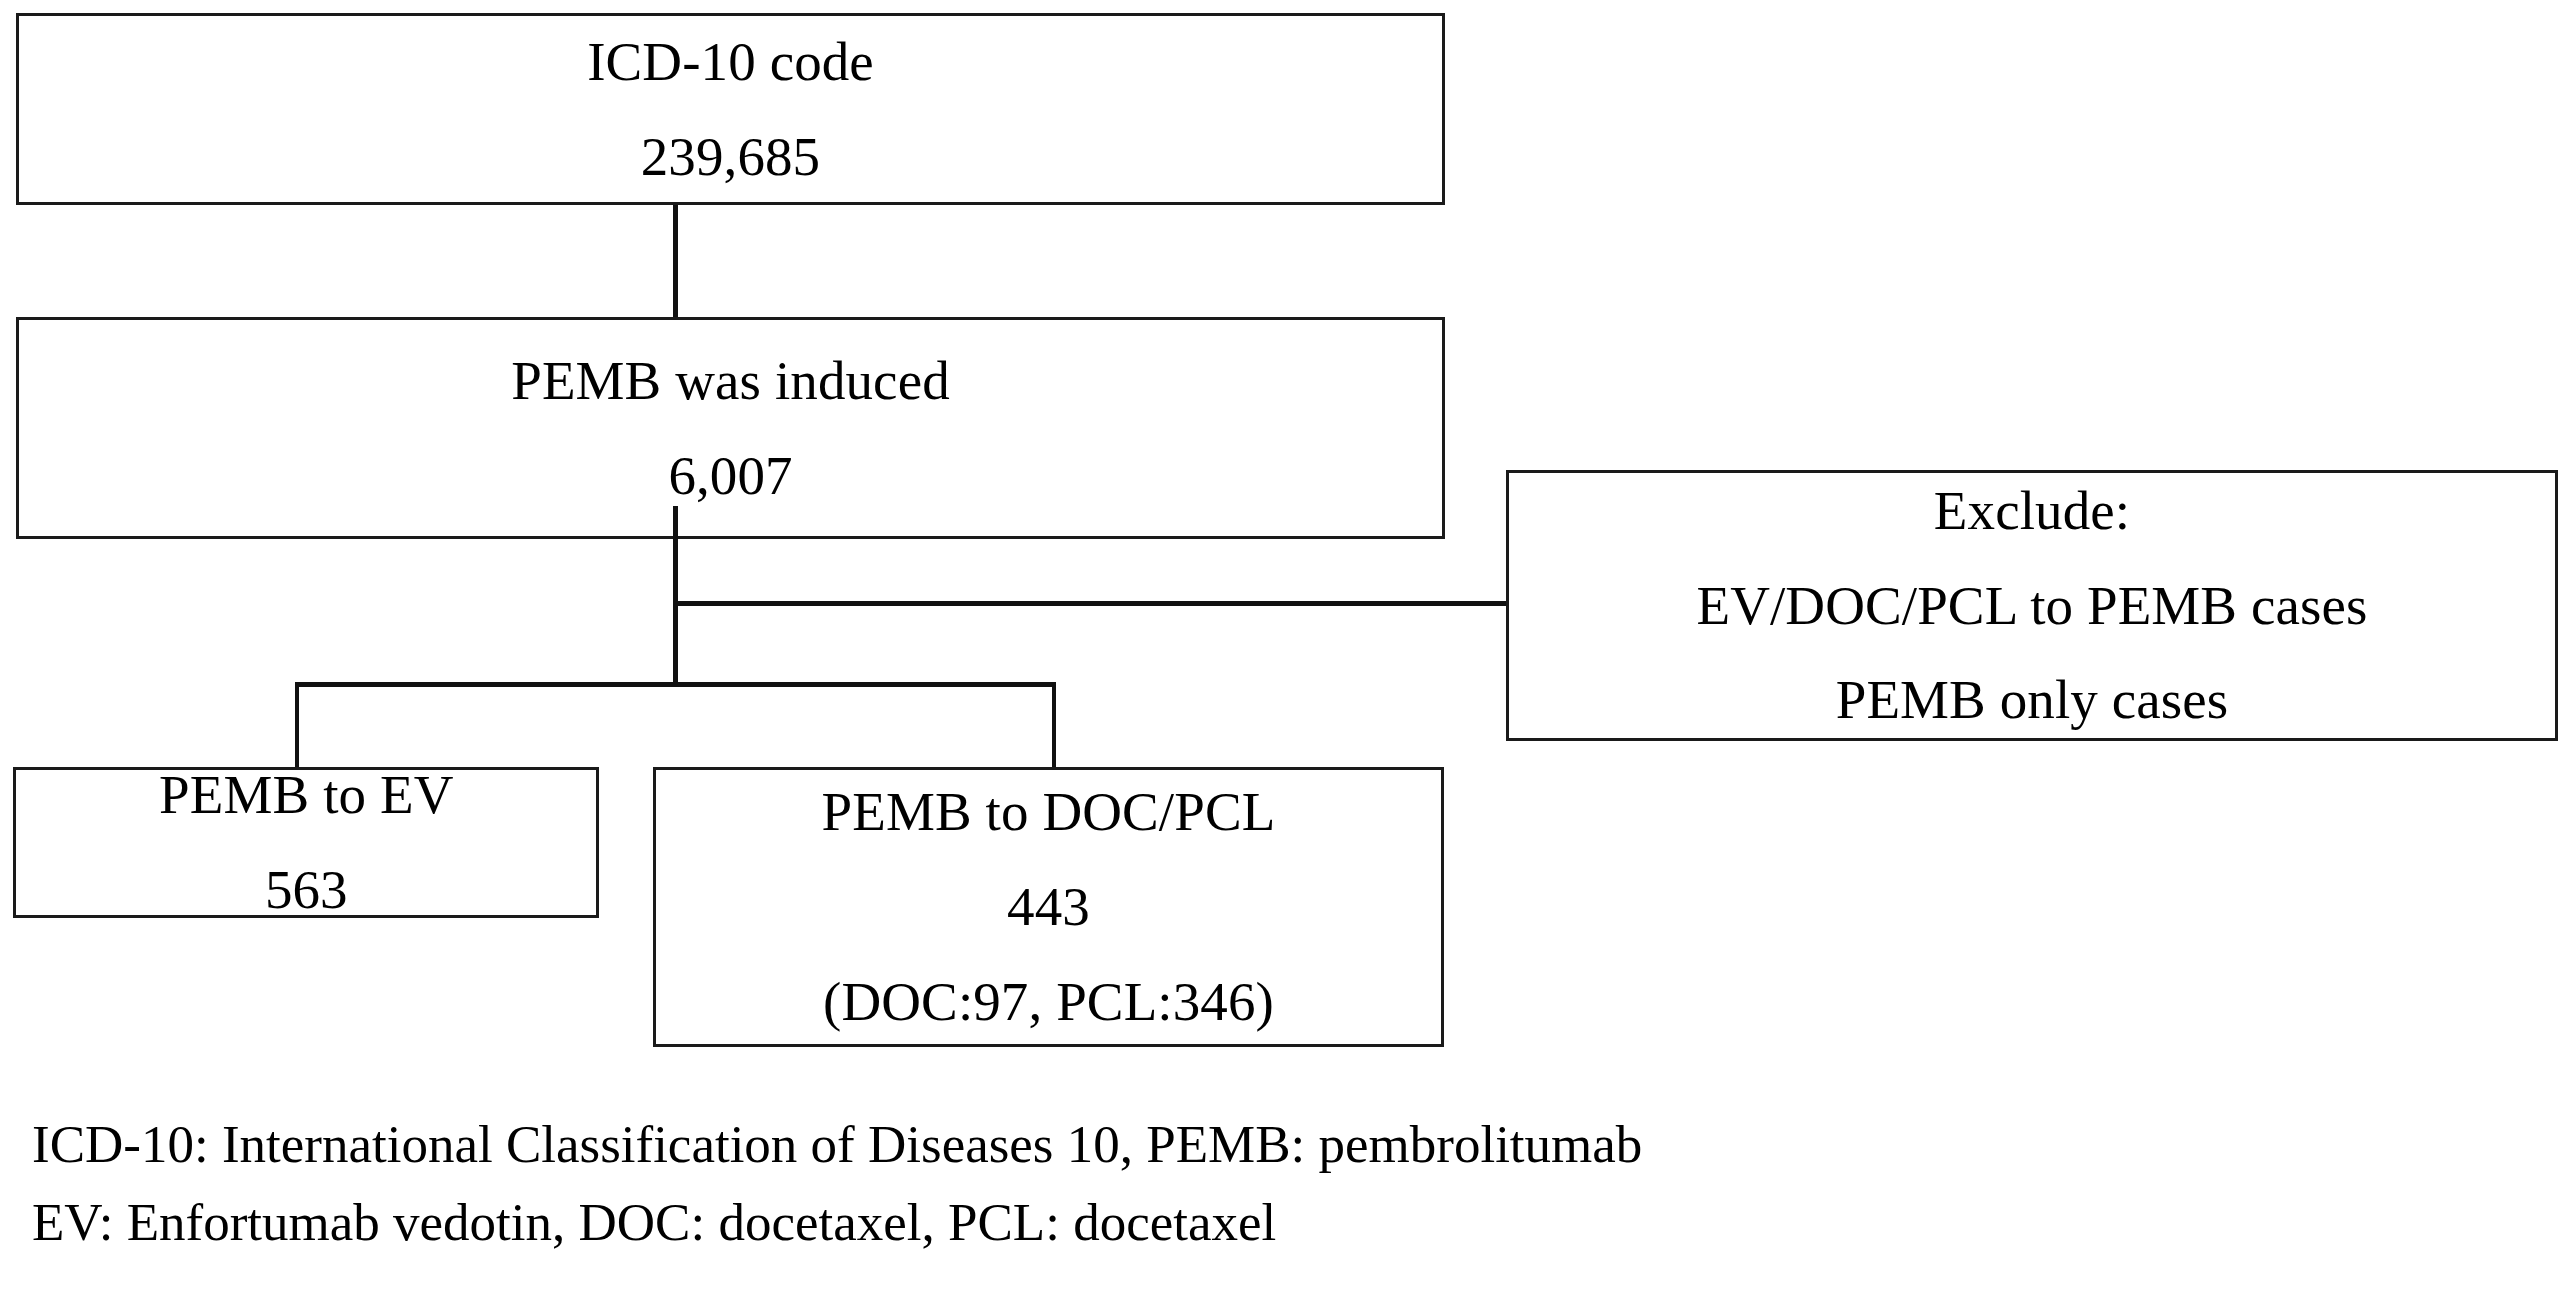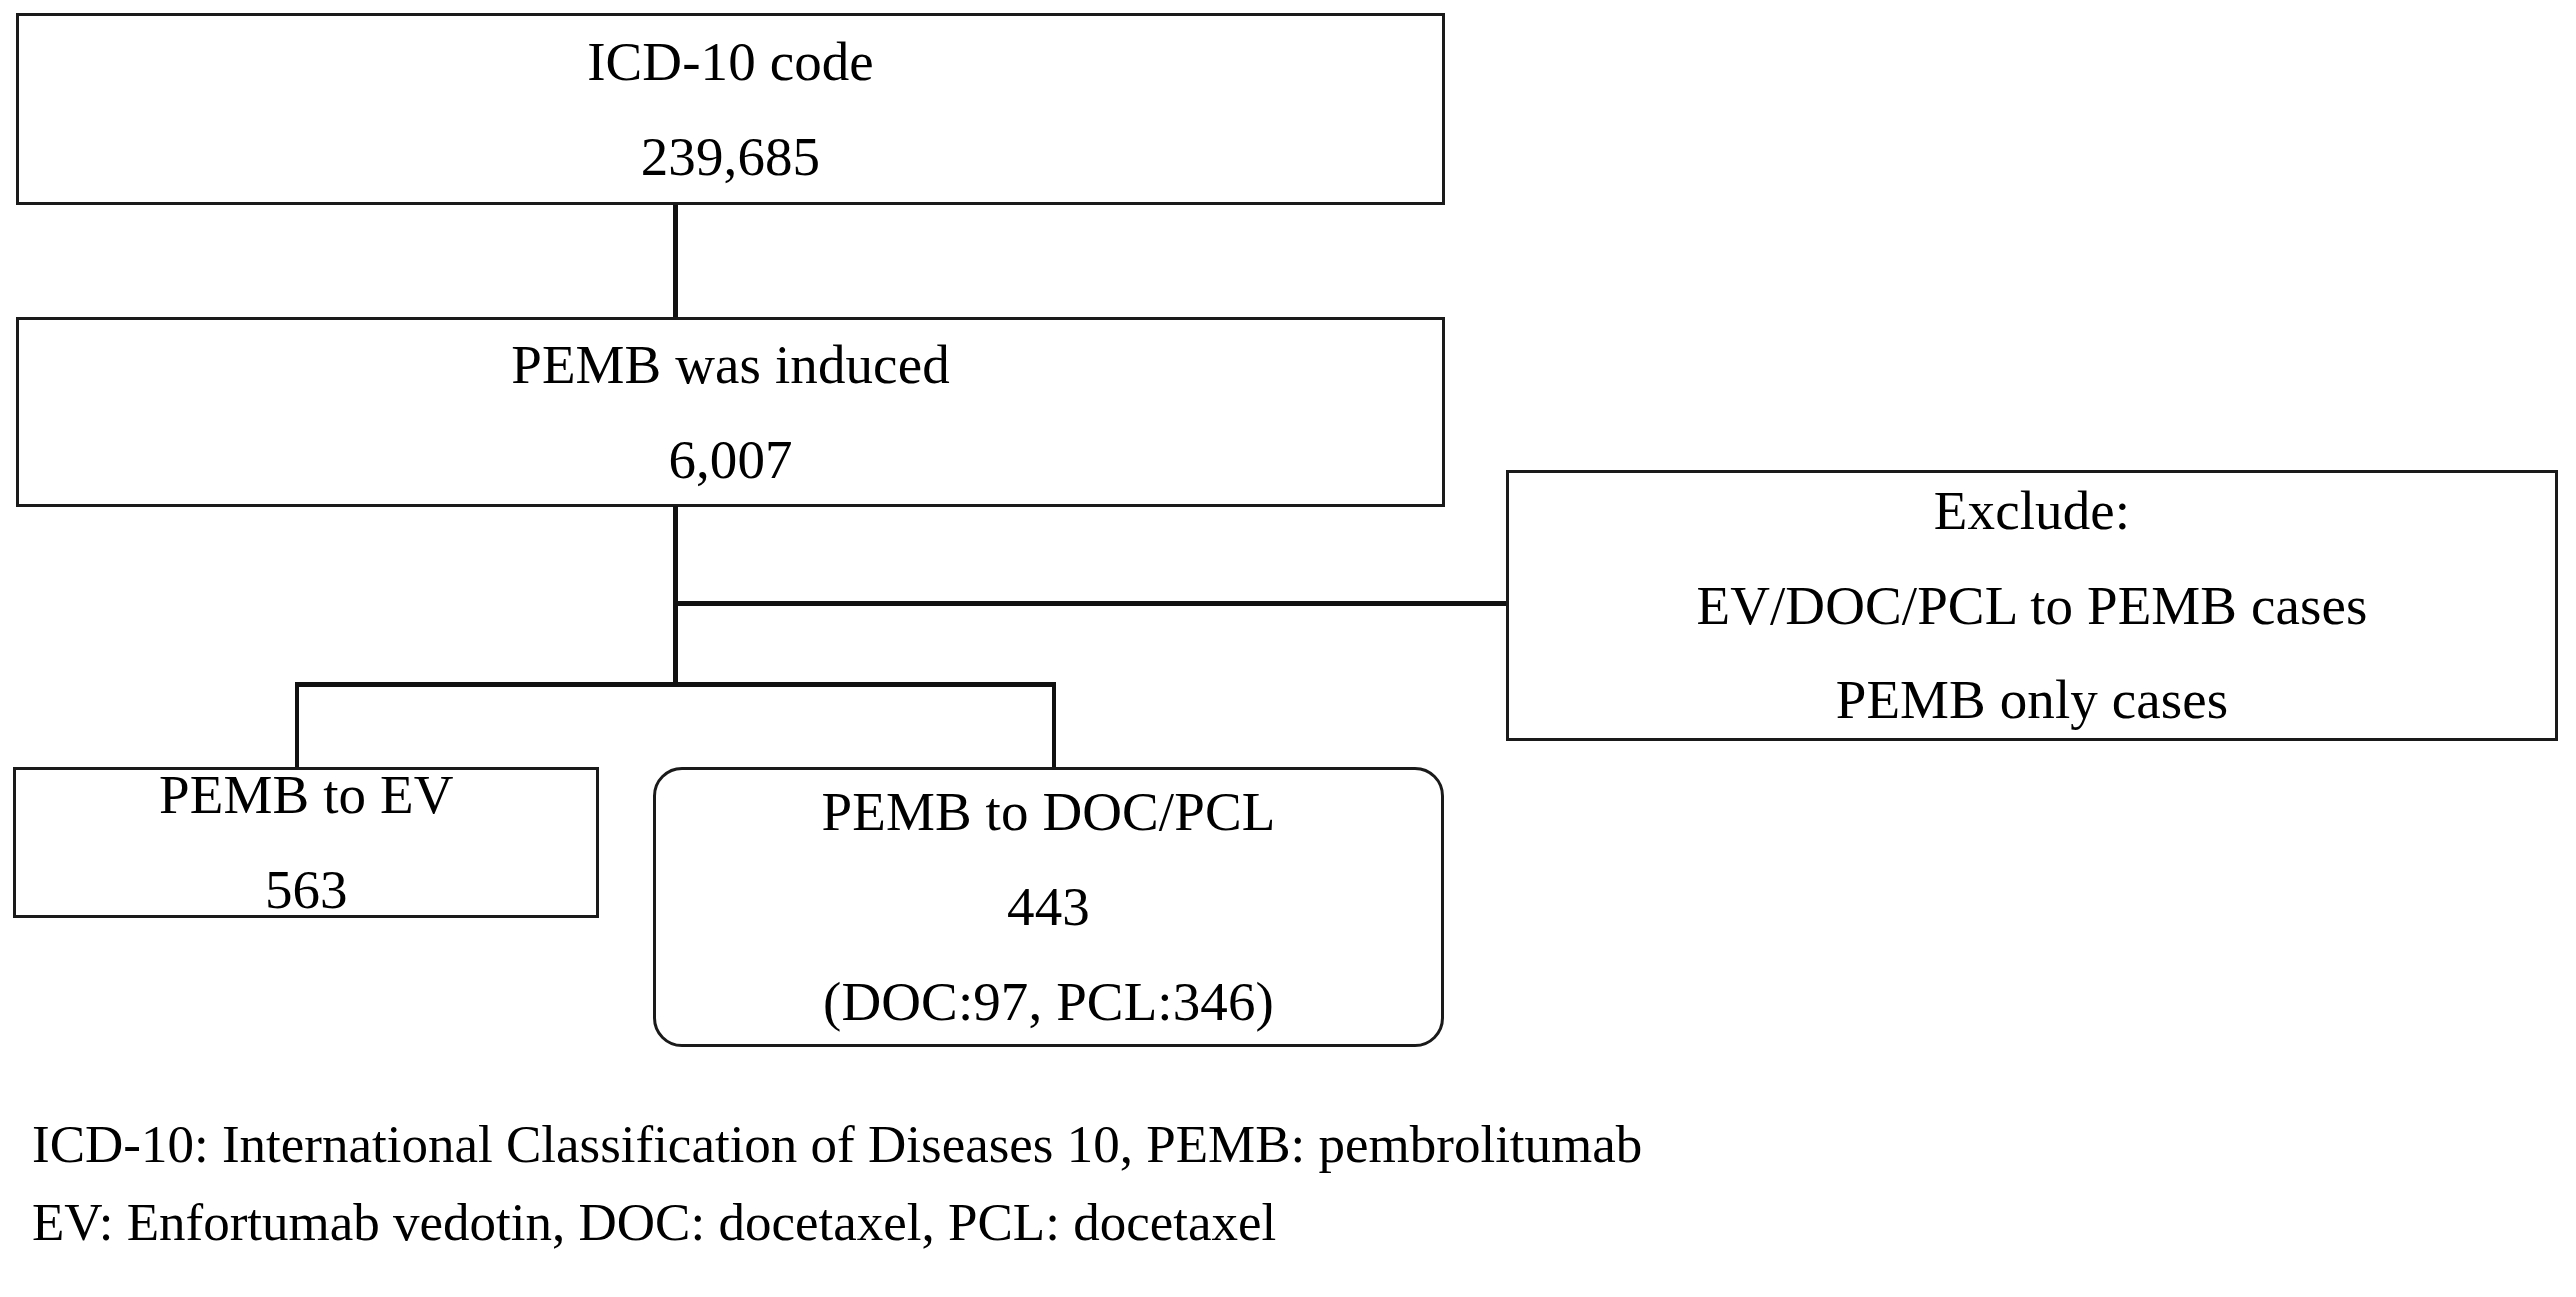--- a/index.html
+++ b/index.html
@@ -32,24 +32,24 @@
     font-size: 55px;
     letter-spacing: 0.1px;
     gap: 19px;
   }
   .node .line {
     display: block;
     white-space: nowrap;
   }
 
   #box-icd    { left: 16px;   top: 13.3px;   width: 1429px; height: 192px; }
-  #box-pemb   { left: 16px;   top: 317px;  width: 1429px; height: 190px; }
+  #box-pemb   { left: 16px;   top: 317px;  width: 1429px; height: 222px; }
   #box-exclude{ left: 1506px; top: 470px;  width: 1052px; height: 271px; align-items: center; }
   #box-ev     { left: 13.3px;   top: 767px; width: 586px;  height: 151px; }
-  #box-docpcl { left: 653px;  top: 767px; width: 791px; height: 280px; border-radius: 29px; }
+  #box-docpcl { left: 653px;  top: 767px; width: 791px; height: 280px; }
 
   
   .conn {
     position: absolute;
     background: #111111;
   }
   .conn.v { width: 5.2px; }
   .conn.h { height: 5.2px; }
 
   

